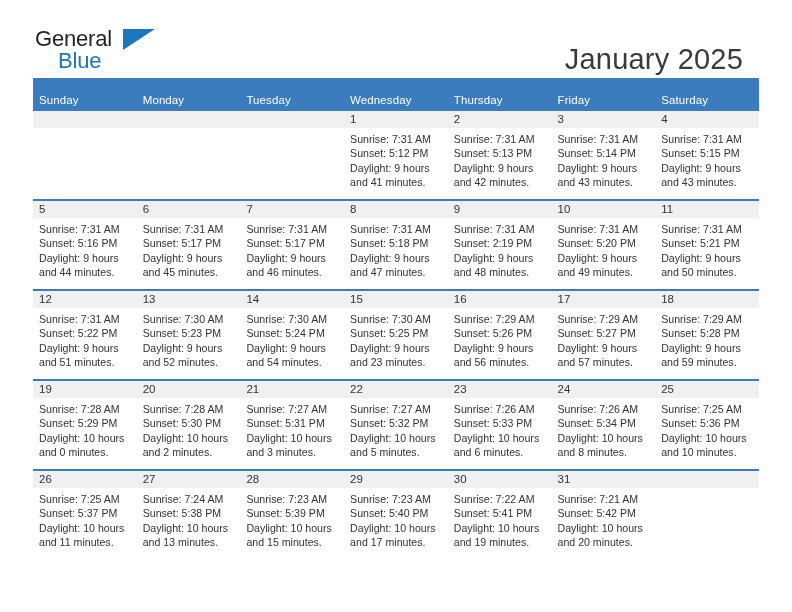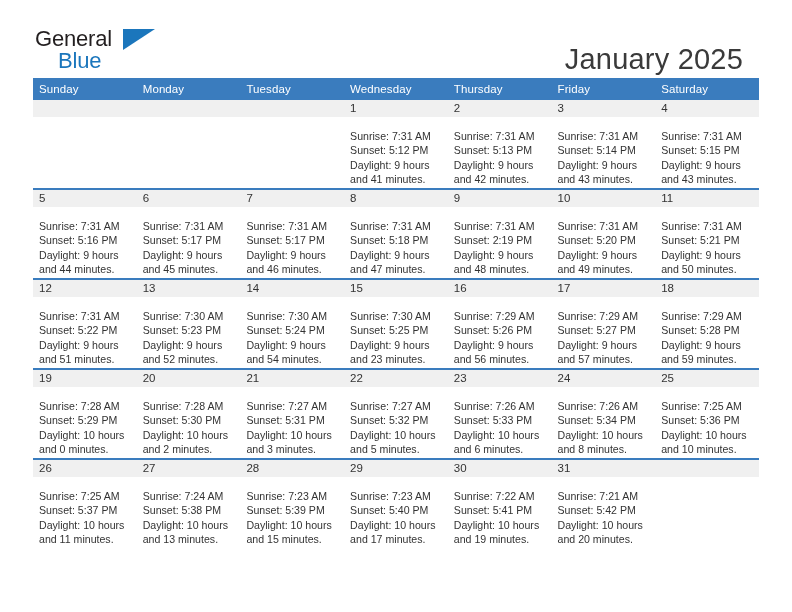--- a/index.html
+++ b/index.html
@@ -95,21 +95,21 @@
     margin-top: 4px;
   }
   .calendar col { width: 103.71px; }
 
   thead th {
     background: #3a7cbe;
     color: #ffffff;
     font-size: 11.5px;
     font-weight: normal;
     text-align: left;
-    padding: 5px 0 5px 6px;
+    padding: 16px 0 5px 6px;
     height: 11px;
     letter-spacing: 0.1px;
   }
 
   tbody tr.week-row > td {
     vertical-align: top;
     padding: 0;
     border-top: 2px solid #3a7cbe;
     height: 88px;
     background: #ffffff;
@@ -129,21 +129,21 @@
     line-height: 17px;
     font-size: 11.5px;
     color: #333333;
     padding-left: 6px;
     box-sizing: border-box;
   }
   .cell.empty .daynum-band { background: #f0f0f0; }
   .cell.empty .lines { visibility: hidden; }
 
   .lines {
-    padding: 12px 4px 0 6px;
+    padding: 4px 4px 0 6px;
     font-size: 10.6px;
     line-height: 14.4px;
     color: #333333;
   }
   .lines div { white-space: nowrap; }
 </style>
 </head>
 <body>
 
 <div class="page">

